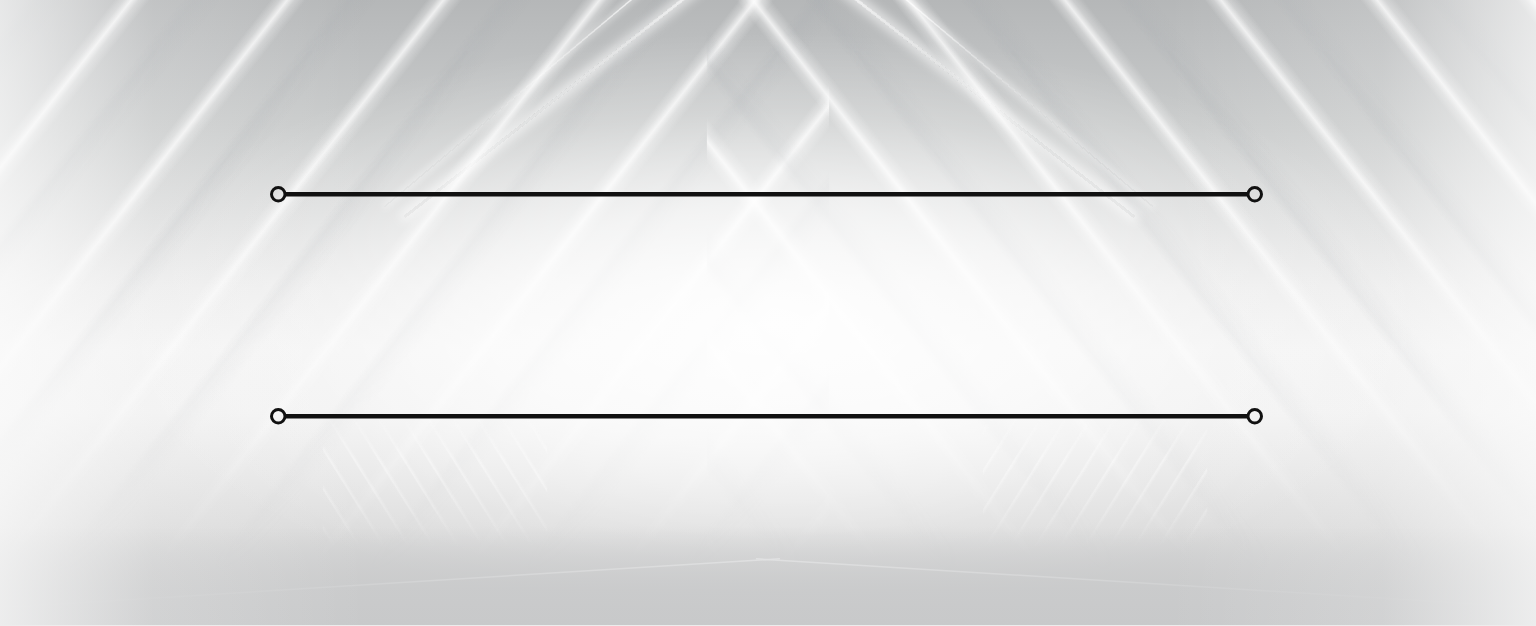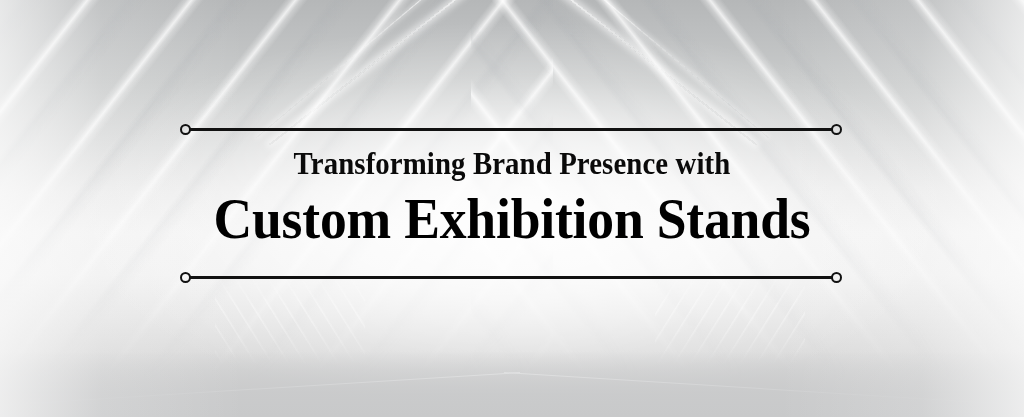--- a/index.html
+++ b/index.html
@@ -279,24 +279,20 @@
   <div class="bg-layer bg-vignette"></div>
 
   <div class="content">
 
     <div class="rule rule-top">
       <span class="ring"></span>
       <span class="rule-line"></span>
       <span class="ring"></span>
     </div>
 
-    <div class="headline-block">
-      <div class="subtitle">Transforming Brand Presence with</div>
-      <div class="title">Custom Exhibition Stands</div>
-    </div>
 
     <div class="rule rule-bottom">
       <span class="ring"></span>
       <span class="rule-line"></span>
       <span class="ring"></span>
     </div>
 
   </div>
 </div>
 

